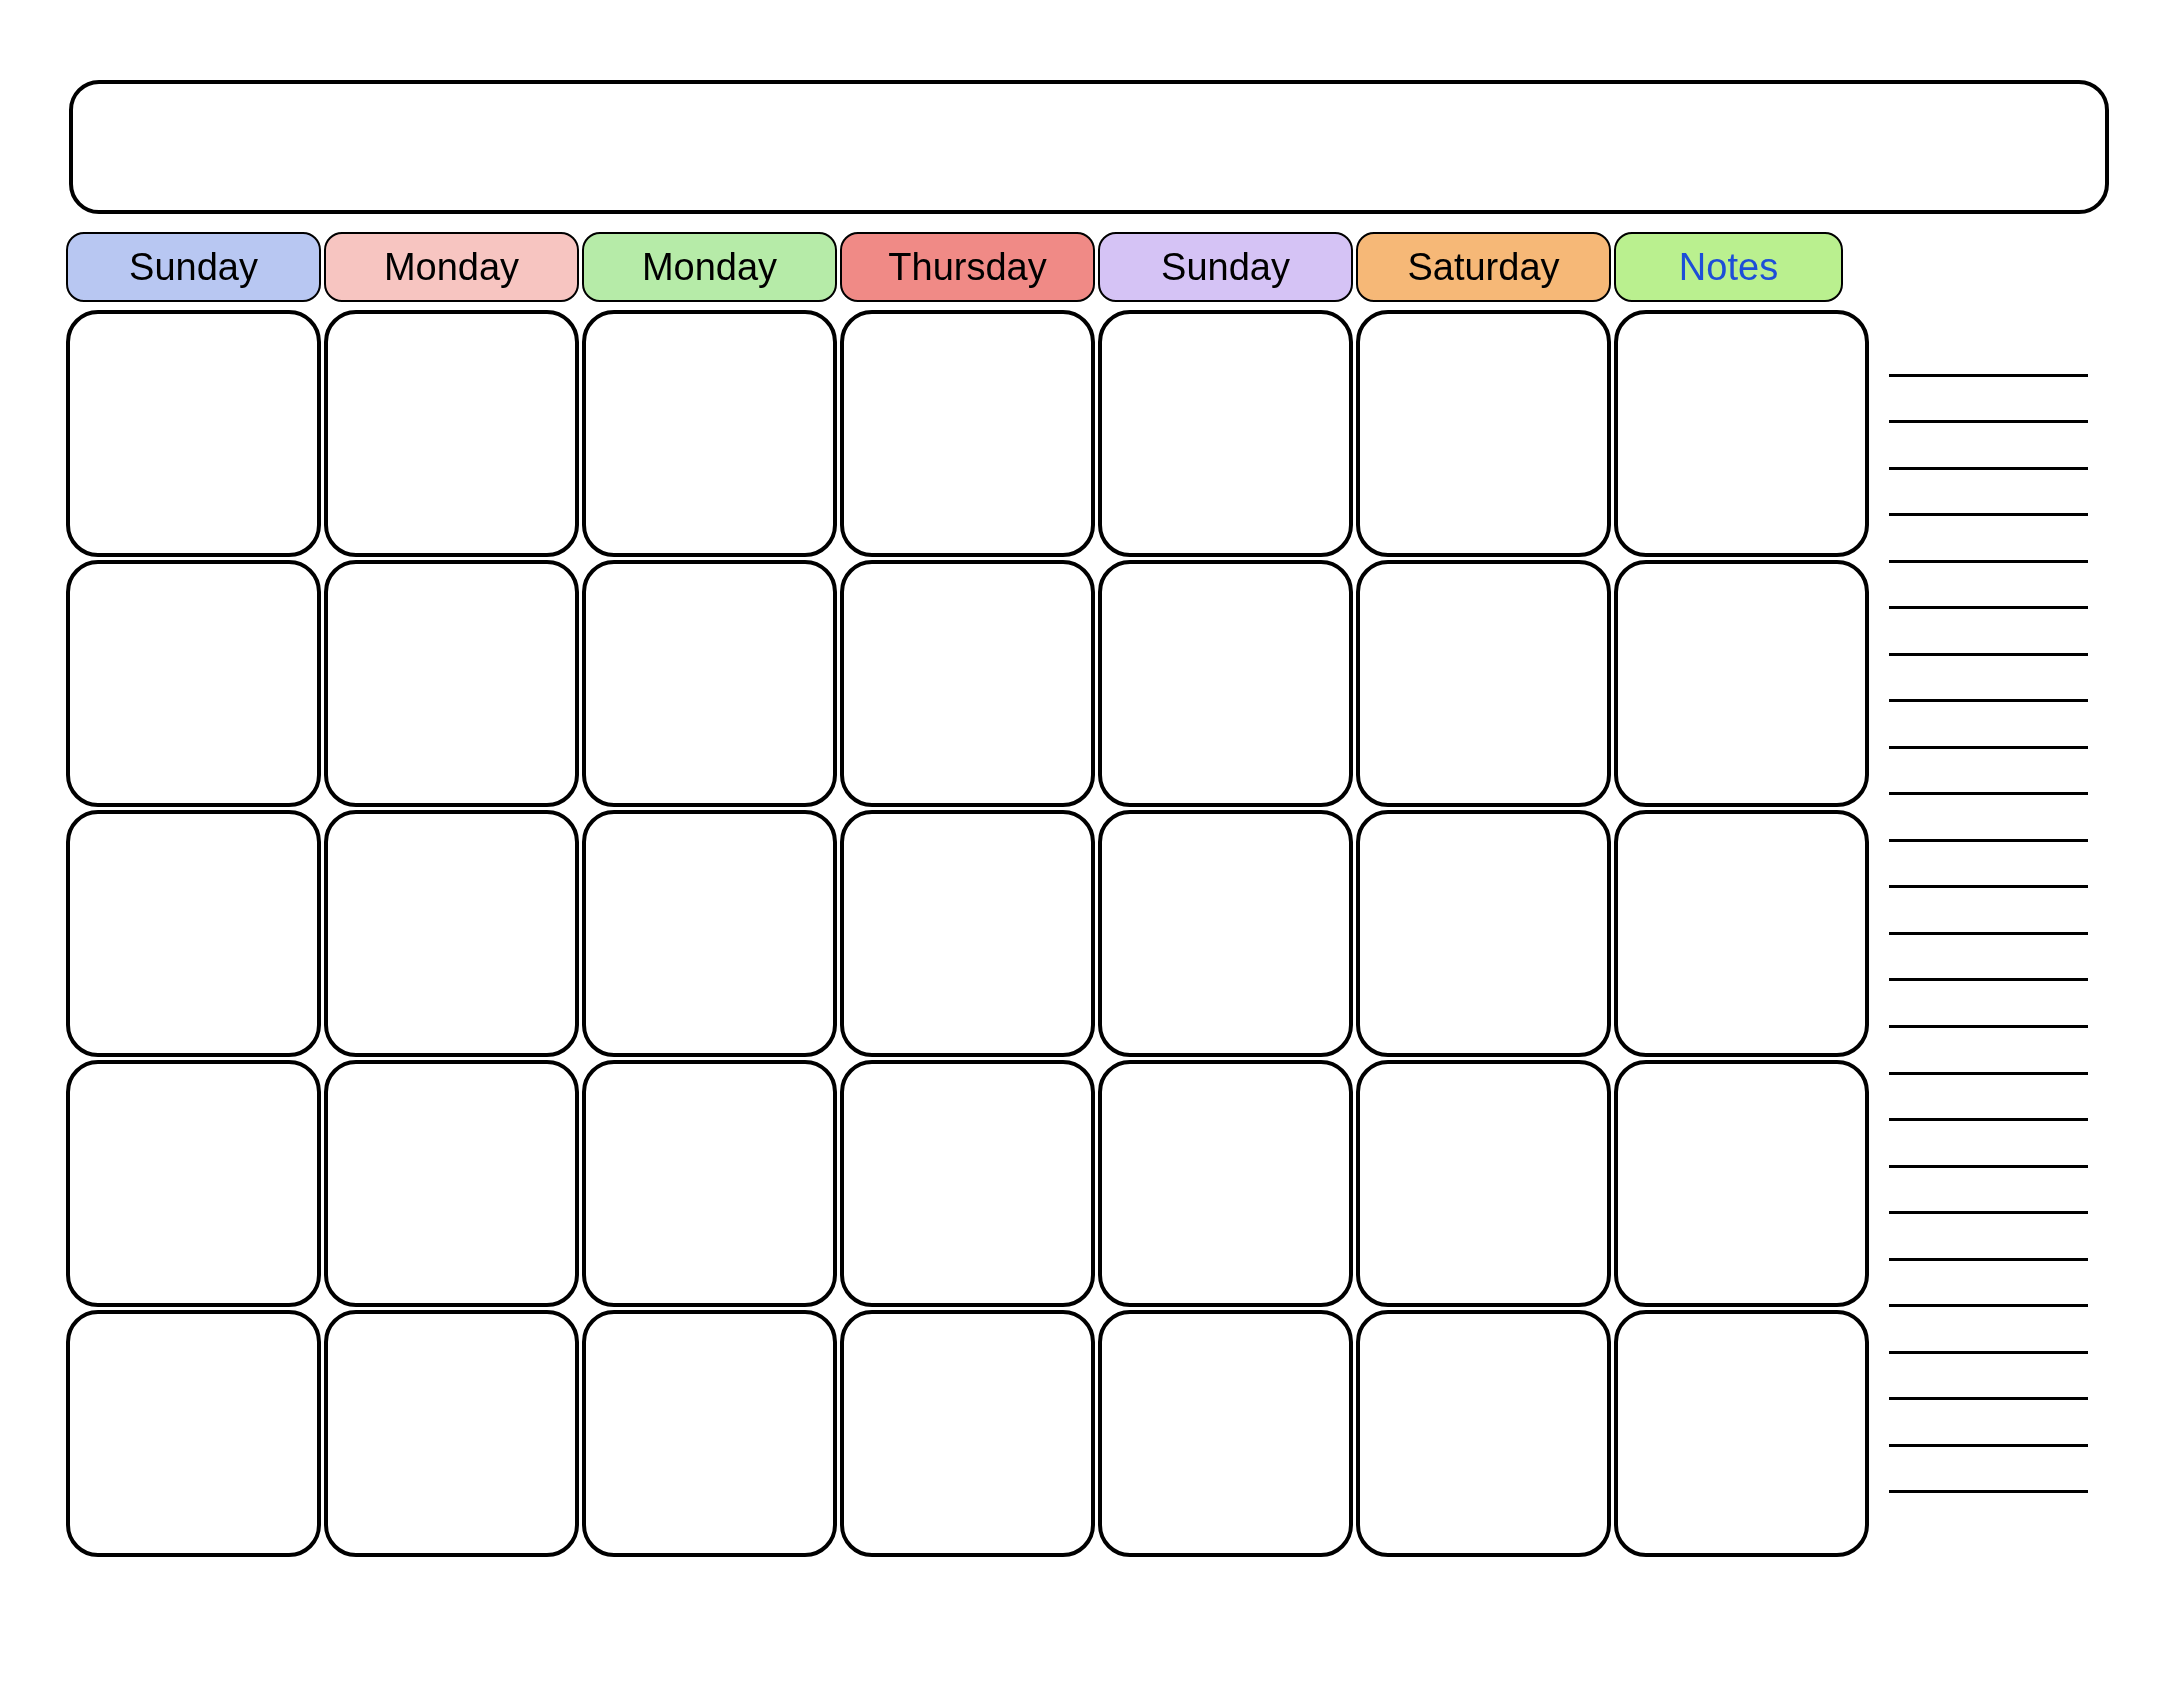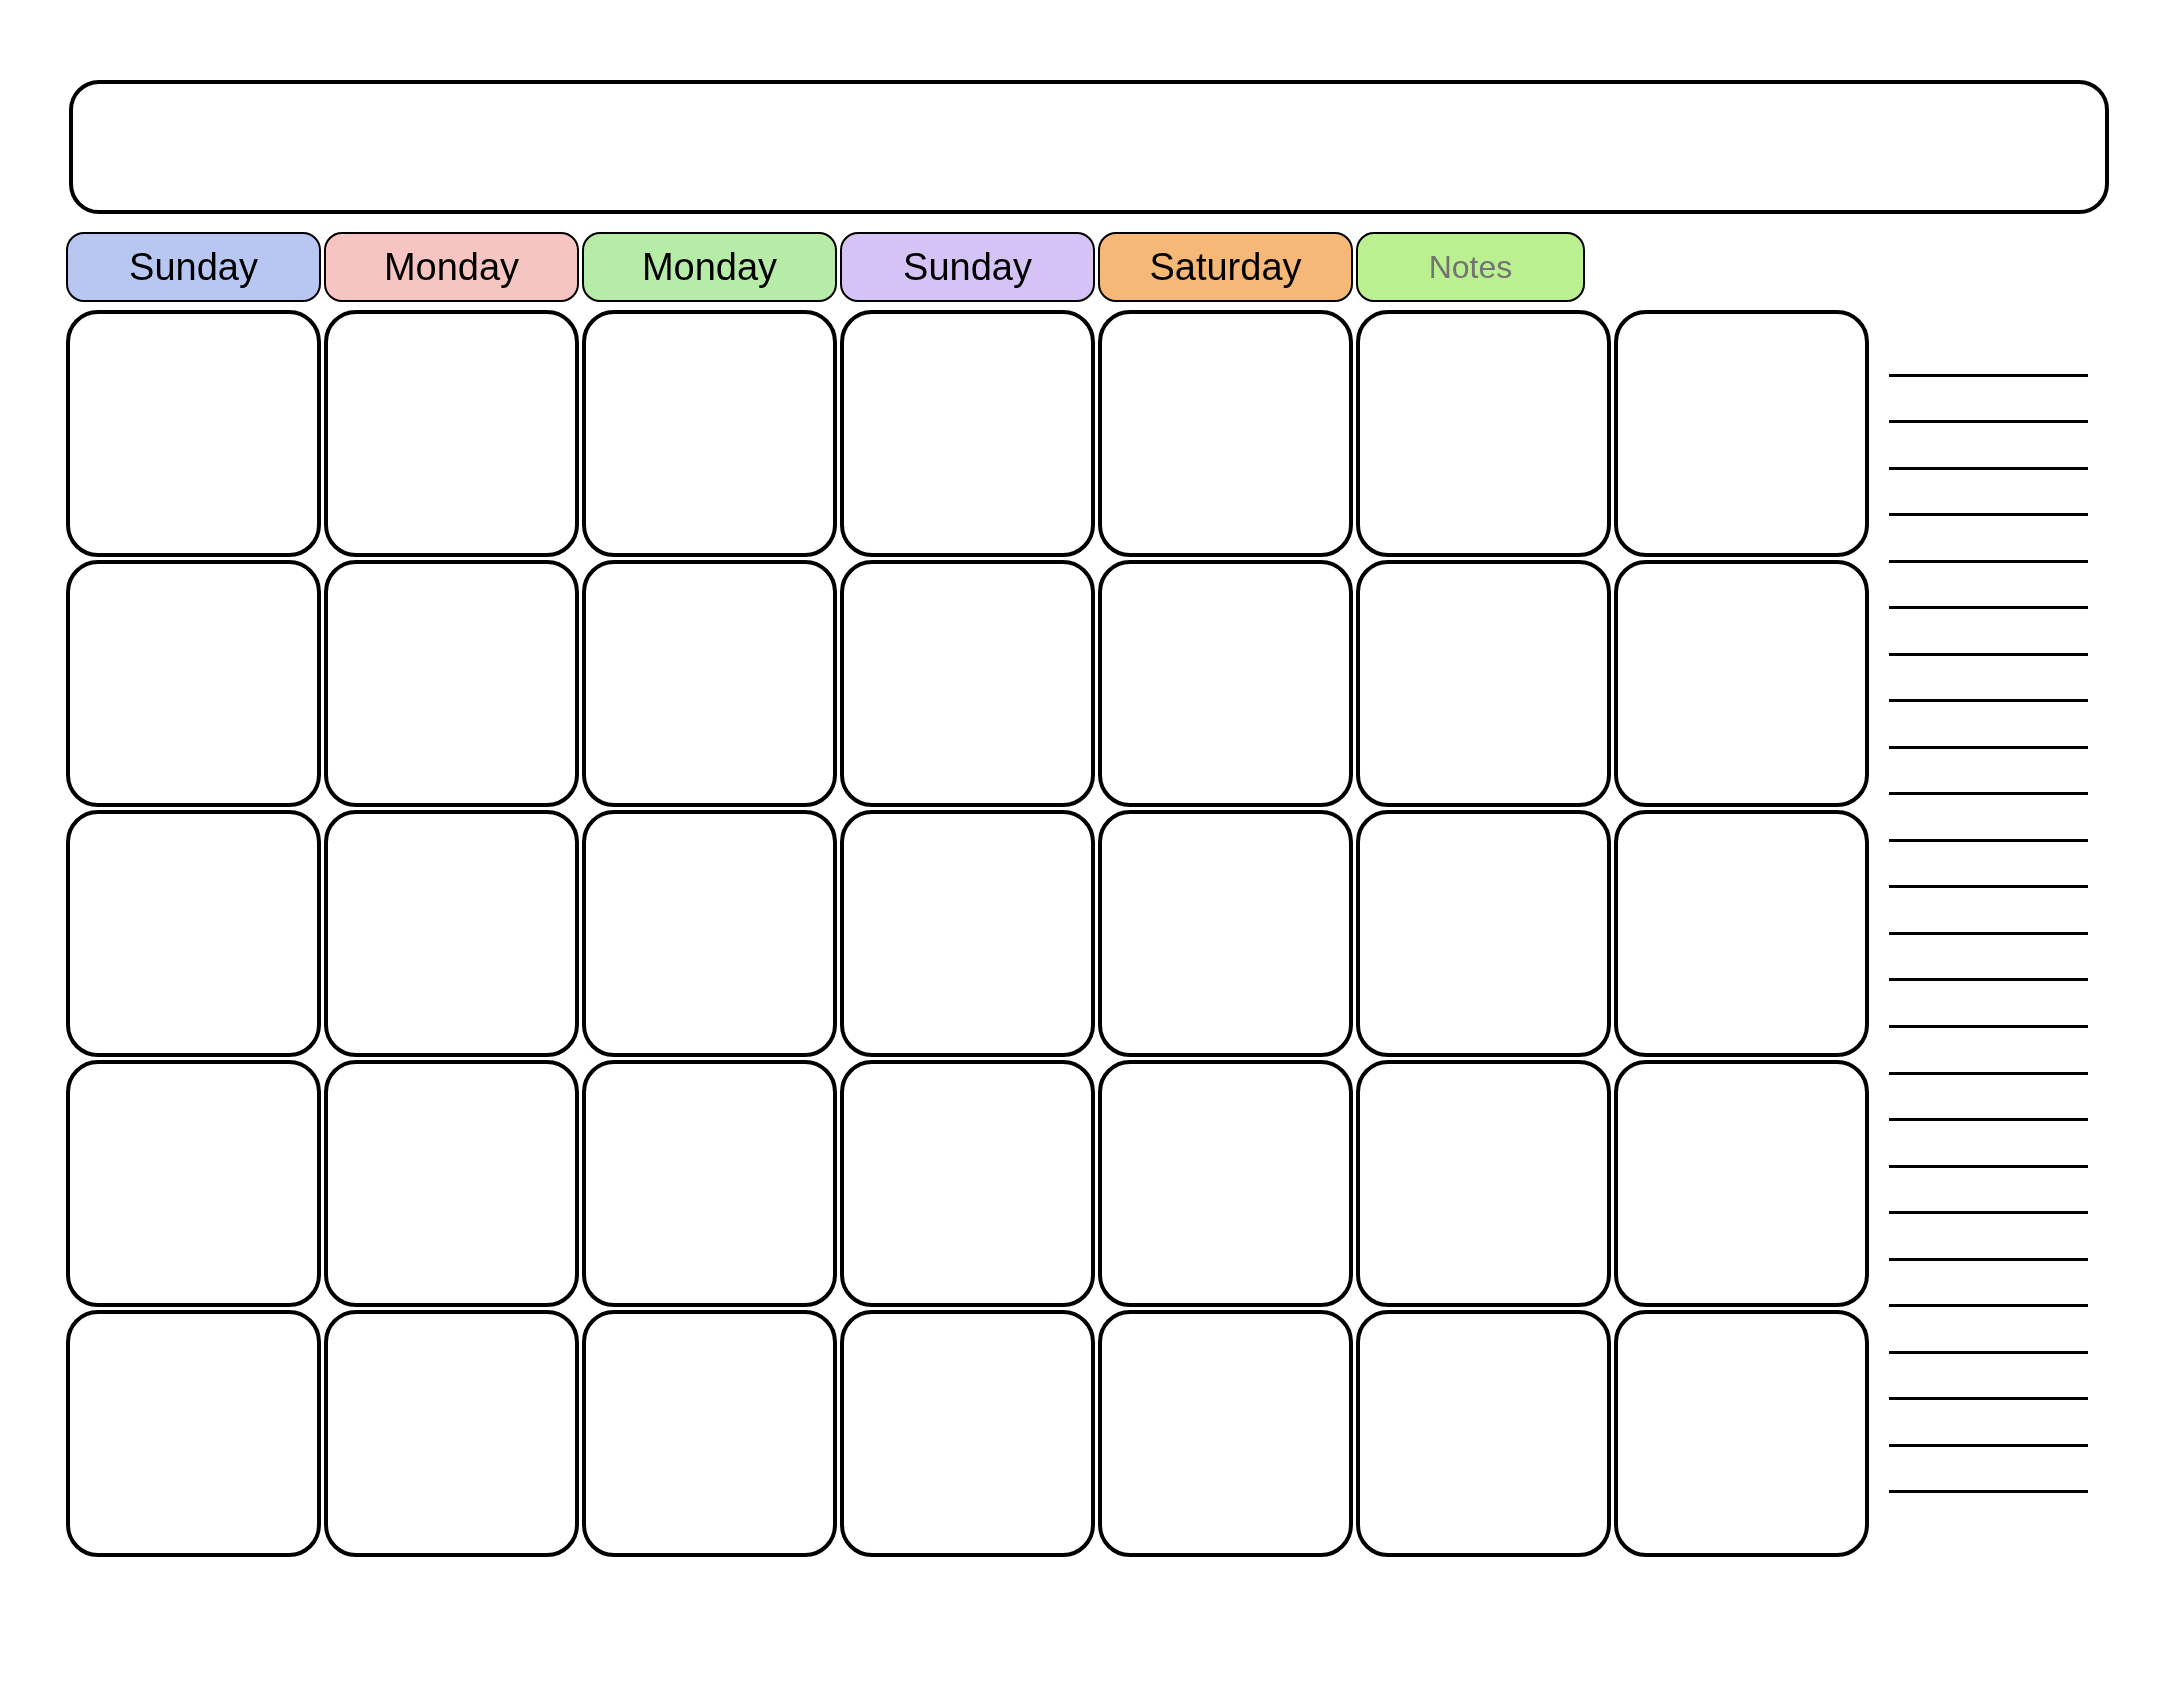--- a/index.html
+++ b/index.html
@@ -43,22 +43,22 @@
     color: #000;
   }
   .notes-header {
     flex: 0 0 229px;
     height: 70px;
     border: 2px solid #000;
     border-radius: 18px;
     display: flex;
     align-items: center;
     justify-content: center;
-    font-size: 32px;
-    color: #737373;
+    font-size: 38px;
+    color: #1d4ed8;
   }
   .body-row {
     display: flex;
     gap: 3px;
     margin: 8px auto 0 auto;
     width: 2050px;
     padding-left: 2px;
   }
   .grid-col {
     flex: 0 0 1804px;
@@ -95,20 +95,21 @@
 <body>
 
 <div class="page">
 
   <div class="title-bar"></div>
 
   <div class="header-row">
     <div class="day-header" style="background:#b8c7f2">Sunday</div>
     <div class="day-header" style="background:#f7c5c1">Monday</div>
     <div class="day-header" style="background:#b6eba8">Monday</div>
+    <div class="day-header" style="background:#f08a86">Thursday</div>
     <div class="day-header" style="background:#d5c3f5">Sunday</div>
     <div class="day-header" style="background:#f6b877">Saturday</div>
     <div class="notes-header" style="background:#baf08f">Notes</div>
   </div>
 
   <div class="body-row">
     <div class="grid-col" id="grid-col">
         <div class="week-row">
           <div class="day-cell"></div>
           <div class="day-cell"></div>

